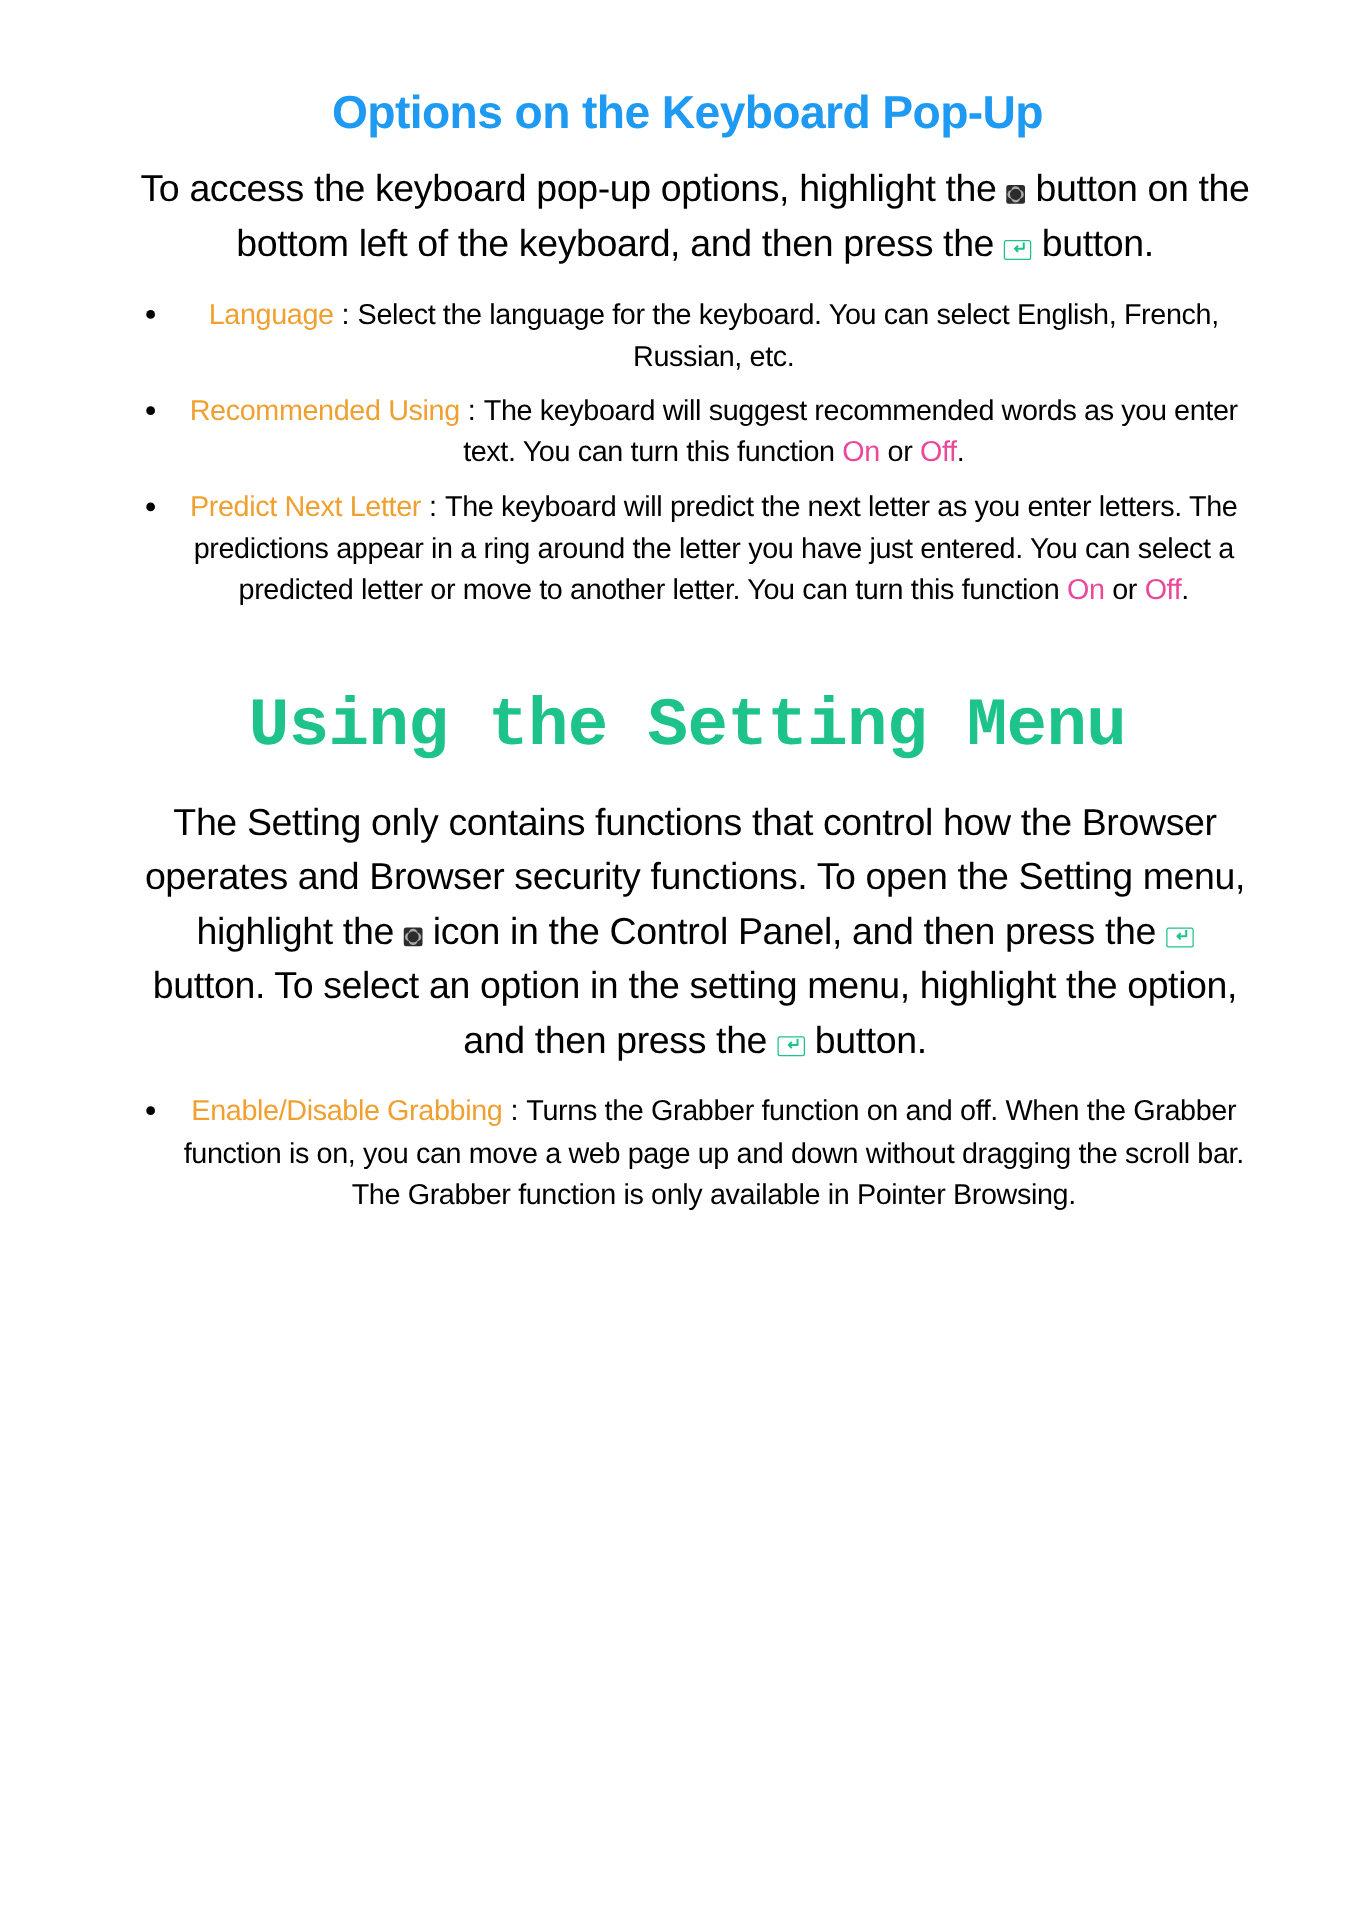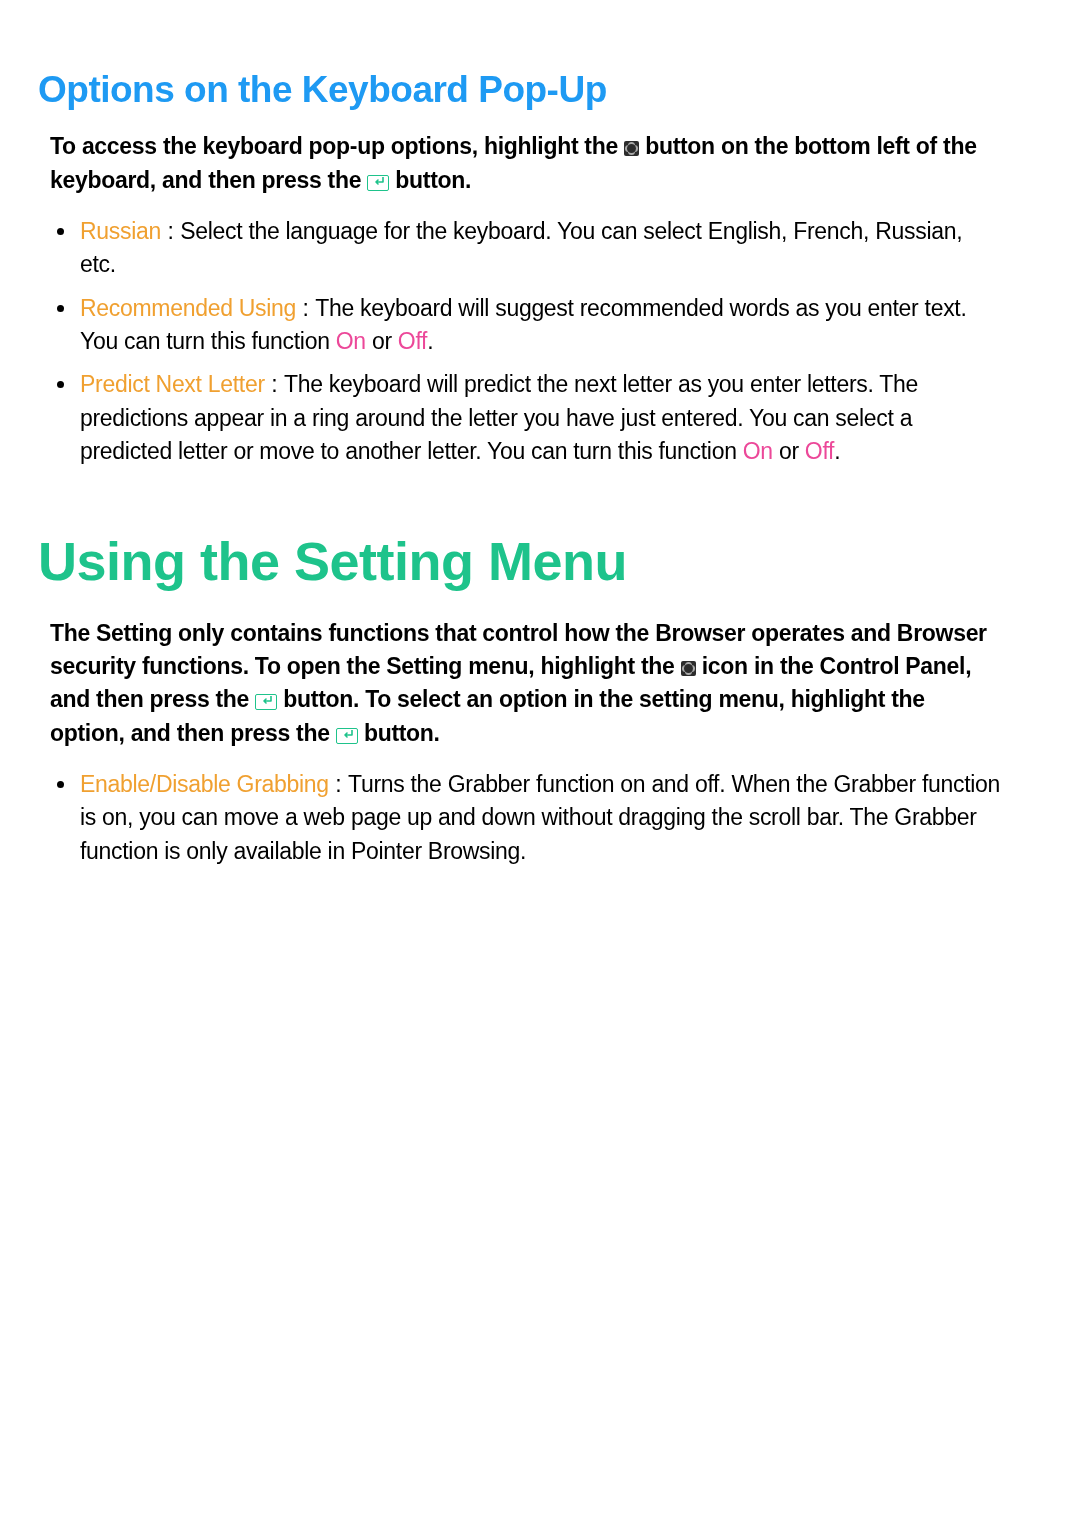--- a/index.html
+++ b/index.html
@@ -5,45 +5,46 @@
   html, body {
     margin: 0;
     padding: 0;
     width: 1080px;
     background: #fff;
     font-family: Arial, Helvetica, sans-serif;
     color: #000;
     -webkit-font-smoothing: antialiased;
   }
   .page {
-    padding: 68px 78px 0 38px;
+    padding: 68px 78px 0 98px;
     box-sizing: border-box;
+    text-align: center;
   }
   .h-sub {
     color: #1e9af3;
     font-size: 37px;
     font-weight: 700;
     letter-spacing: -0.5px;
     margin: 0 0 18px 0;
     line-height: 1.2;
   }
   .h-main {
     color: #1ec38b;
     font-size: 54px;
     font-weight: 700;
     letter-spacing: -0.5px;
     margin: 62px 0 24px 0;
     line-height: 1.15;
+    font-family: Liberation Mono, monospace;
   }
   .para {
-    font-size: 23px;
+    font-size: 30px;
     line-height: 1.45;
     margin: 0 0 18px 12px;
     letter-spacing: -0.3px;
-    font-weight: bold;
   }
   ul.blist {
     list-style: disc;
     padding-left: 40px;
     margin: 0 0 16px 0;
   }
   ul.blist > li {
     font-size: 23px;
     line-height: 1.45;
     margin: 10px 0;
@@ -121,21 +122,21 @@
     <span class="icon-enter">
       <svg width="14" height="11" viewBox="0 0 14 11">
         <path d="M11 0 V5 H4 L6 3 M4 5 L6 7" stroke="#1ec38b" stroke-width="1.6" fill="none" stroke-linecap="round" stroke-linejoin="round"></path>
       </svg>
     </span>
     <span> button.</span>
   </p>
 
   <ul class="blist">
     <li>
-      <span class="term">Russian</span><span class="sep"> : </span><span>Select the language for the keyboard. You can select English, French, Russian, etc.</span>
+      <span class="term">Language</span><span class="sep"> : </span><span>Select the language for the keyboard. You can select English, French, Russian, etc.</span>
     </li>
     <li>
       <span class="term">Recommended Using</span><span class="sep"> : </span><span>The keyboard will suggest recommended words as you enter text. You can turn this function </span><span class="kw">On</span><span> or </span><span class="kw">Off</span><span>.</span>
     </li>
     <li>
       <span class="term">Predict Next Letter</span><span class="sep"> : </span><span>The keyboard will predict the next letter as you enter letters. The predictions appear in a ring around the letter you have just entered. You can select a predicted letter or move to another letter. You can turn this function </span><span class="kw">On</span><span> or </span><span class="kw">Off</span><span>.</span>
     </li>
   </ul>
 
   <h1 class="h-main">Using the Setting Menu</h1>

